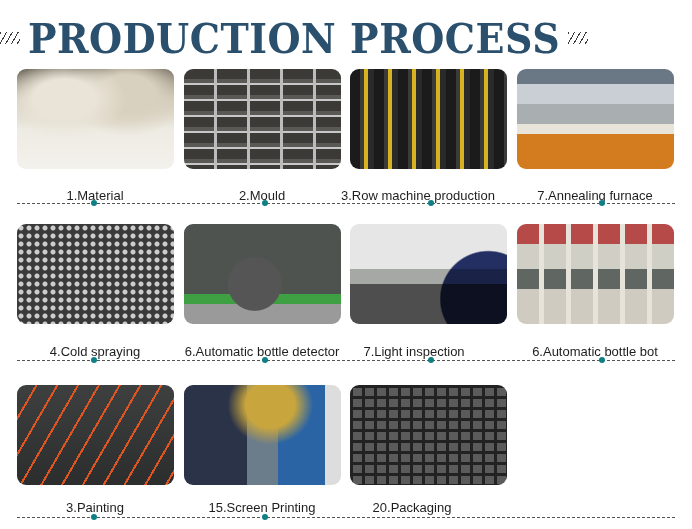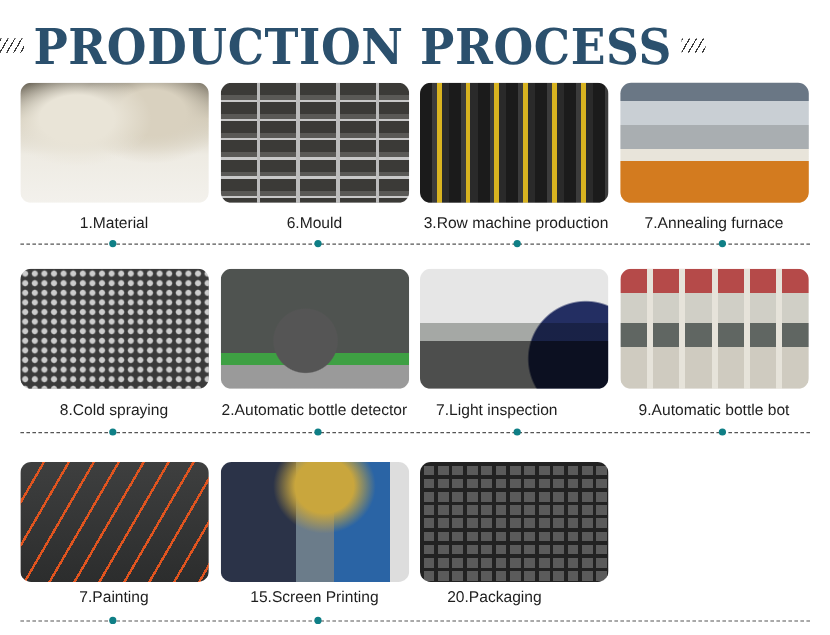--- a/index.html
+++ b/index.html
@@ -1,21 +1,21 @@
 <!DOCTYPE html>
 <html><head>
 <meta charset="utf-8">
 <style>
   html, body { margin: 0; padding: 0; background: #ffffff; }
   body { width: 692px; height: 529px; position: relative; overflow: hidden; font-family: "Liberation Sans", sans-serif; }
   .title-wrap { position: absolute; top: 14px; left: 0; width: 588px; height: 48px; display: flex; align-items: center; justify-content: center; gap: 8px; }
   .hatch { width: 42px; height: 12px; background: repeating-linear-gradient(-60deg, transparent 0 2px, #3b3b3b 2px 3px, transparent 3px 5px); }
   .title { font-family: "DejaVu Serif", "Liberation Serif", serif; font-weight: bold; font-size: 38px; color: #2b506d; letter-spacing: 0.5px; transform: scaleY(1.08); white-space: nowrap; }
   .photo { position: absolute; width: 157px; height: 100px; border-radius: 9px; overflow: hidden; }
-  .label { position: absolute; width: 180px; text-align: center; font-size: 13px; color: #1e1e1e; white-space: nowrap; }
+  .label { position: absolute; width: 180px; text-align: center; font-size: 13px; color: #1e1e1e; white-space: nowrap; margin-top: 10px; }
   .rule { position: absolute; left: 17px; width: 658px; height: 0; border-top: 1px dashed #555; }
   .dot { position: absolute; width: 6px; height: 6px; border-radius: 50%; background: #0f7f86; }
   
   .p1 { background: radial-gradient(ellipse at 30% 30%, #e9e4d7 0 20%, transparent 40%), radial-gradient(ellipse at 70% 25%, #d9d1bf 0 18%, transparent 40%), linear-gradient(180deg, #6b6558 0%, #cfc8b6 30%, #eeebe3 60%, #f3f1ec 100%); }
   .p2 { background: repeating-linear-gradient(90deg, transparent 0 30px, #bcbcbc 30px 33px), repeating-linear-gradient(180deg, #3b3a37 0 10px, #5a5956 10px 14px, #c8c8c8 14px 16px), linear-gradient(#d4d4d4, #d4d4d4); background-blend-mode: normal; }
   .p3 { background: repeating-linear-gradient(90deg, #1b1b1b 0 10px, #3b3b3b 10px 14px, #d8b320 14px 18px, #2a2a2a 18px 24px), linear-gradient(#222, #444); }
   .p4 { background: linear-gradient(180deg, #6a7785 0 15%, #c9cfd4 15% 35%, #a9aeb1 35% 55%, #e8e4da 55% 65%, #d37b1f 65% 100%); }
   .p5 { background: radial-gradient(circle, #cdcdcd 0 2px, #3a3a3a 3px) 0 0/8px 8px, linear-gradient(#666, #333); }
   .p6 { background: radial-gradient(circle at 45% 60%, #555 0 25%, transparent 26%), linear-gradient(180deg, #4f5350 0 70%, #3ea043 70% 80%, #9a9a9a 80%); }
   .p7 { background: linear-gradient(180deg, #e6e6e6 0 45%, #a5a8a5 45% 60%, #4d4e4d 60%), radial-gradient(circle at 88% 75%, #27336d 0 30%, transparent 31%); background-blend-mode: multiply; }
@@ -31,44 +31,44 @@
   <div class="hatch"></div>
   <div class="title">PRODUCTION PROCESS</div>
   <div class="hatch"></div>
 </div>
 
 <div class="photo p1" style="left:17px;top:69px"></div>
 <div class="photo p2" style="left:184px;top:69px"></div>
 <div class="photo p3" style="left:350px;top:69px"></div>
 <div class="photo p4" style="left:517px;top:69px"></div>
 <div class="label" style="left:5px;top:178px">1.Material</div>
-<div class="label" style="left:172px;top:178px">6.Mould</div>
-<div class="label" style="left:340px;top:178px">3.Row machine production</div>
+<div class="label" style="left:172px;top:178px">2.Mould</div>
+<div class="label" style="left:328px;top:178px">3.Row machine production</div>
 <div class="label" style="left:505px;top:178px">7.Annealing furnace</div>
 <div class="rule" style="top:203px"></div>
 <div class="dot" style="left:91px;top:200px"></div>
 <div class="dot" style="left:262px;top:200px"></div>
 <div class="dot" style="left:428px;top:200px"></div>
 <div class="dot" style="left:599px;top:200px"></div>
 
 <div class="photo p5" style="left:17px;top:224px"></div>
 <div class="photo p6" style="left:184px;top:224px"></div>
 <div class="photo p7" style="left:350px;top:224px"></div>
 <div class="photo p8" style="left:517px;top:224px"></div>
-<div class="label" style="left:5px;top:334px">8.Cold  spraying</div>
-<div class="label" style="left:172px;top:334px">2.Automatic bottle detector</div>
+<div class="label" style="left:5px;top:334px">4.Cold  spraying</div>
+<div class="label" style="left:172px;top:334px">6.Automatic bottle detector</div>
 <div class="label" style="left:324px;top:334px">7.Light inspection</div>
-<div class="label" style="left:505px;top:334px">9.Automatic bottle bot</div>
+<div class="label" style="left:505px;top:334px">6.Automatic bottle bot</div>
 <div class="rule" style="top:360px"></div>
 <div class="dot" style="left:91px;top:357px"></div>
 <div class="dot" style="left:262px;top:357px"></div>
 <div class="dot" style="left:428px;top:357px"></div>
 <div class="dot" style="left:599px;top:357px"></div>
 
 <div class="photo p9" style="left:17px;top:385px"></div>
 <div class="photo p10" style="left:184px;top:385px"></div>
 <div class="photo p11" style="left:350px;top:385px"></div>
-<div class="label" style="left:5px;top:490px">7.Painting</div>
+<div class="label" style="left:5px;top:490px">3.Painting</div>
 <div class="label" style="left:172px;top:490px">15.Screen Printing</div>
 <div class="label" style="left:322px;top:490px">20.Packaging</div>
 <div class="rule" style="top:517px"></div>
 <div class="dot" style="left:91px;top:514px"></div>
 <div class="dot" style="left:262px;top:514px"></div>
 
 </body></html>

